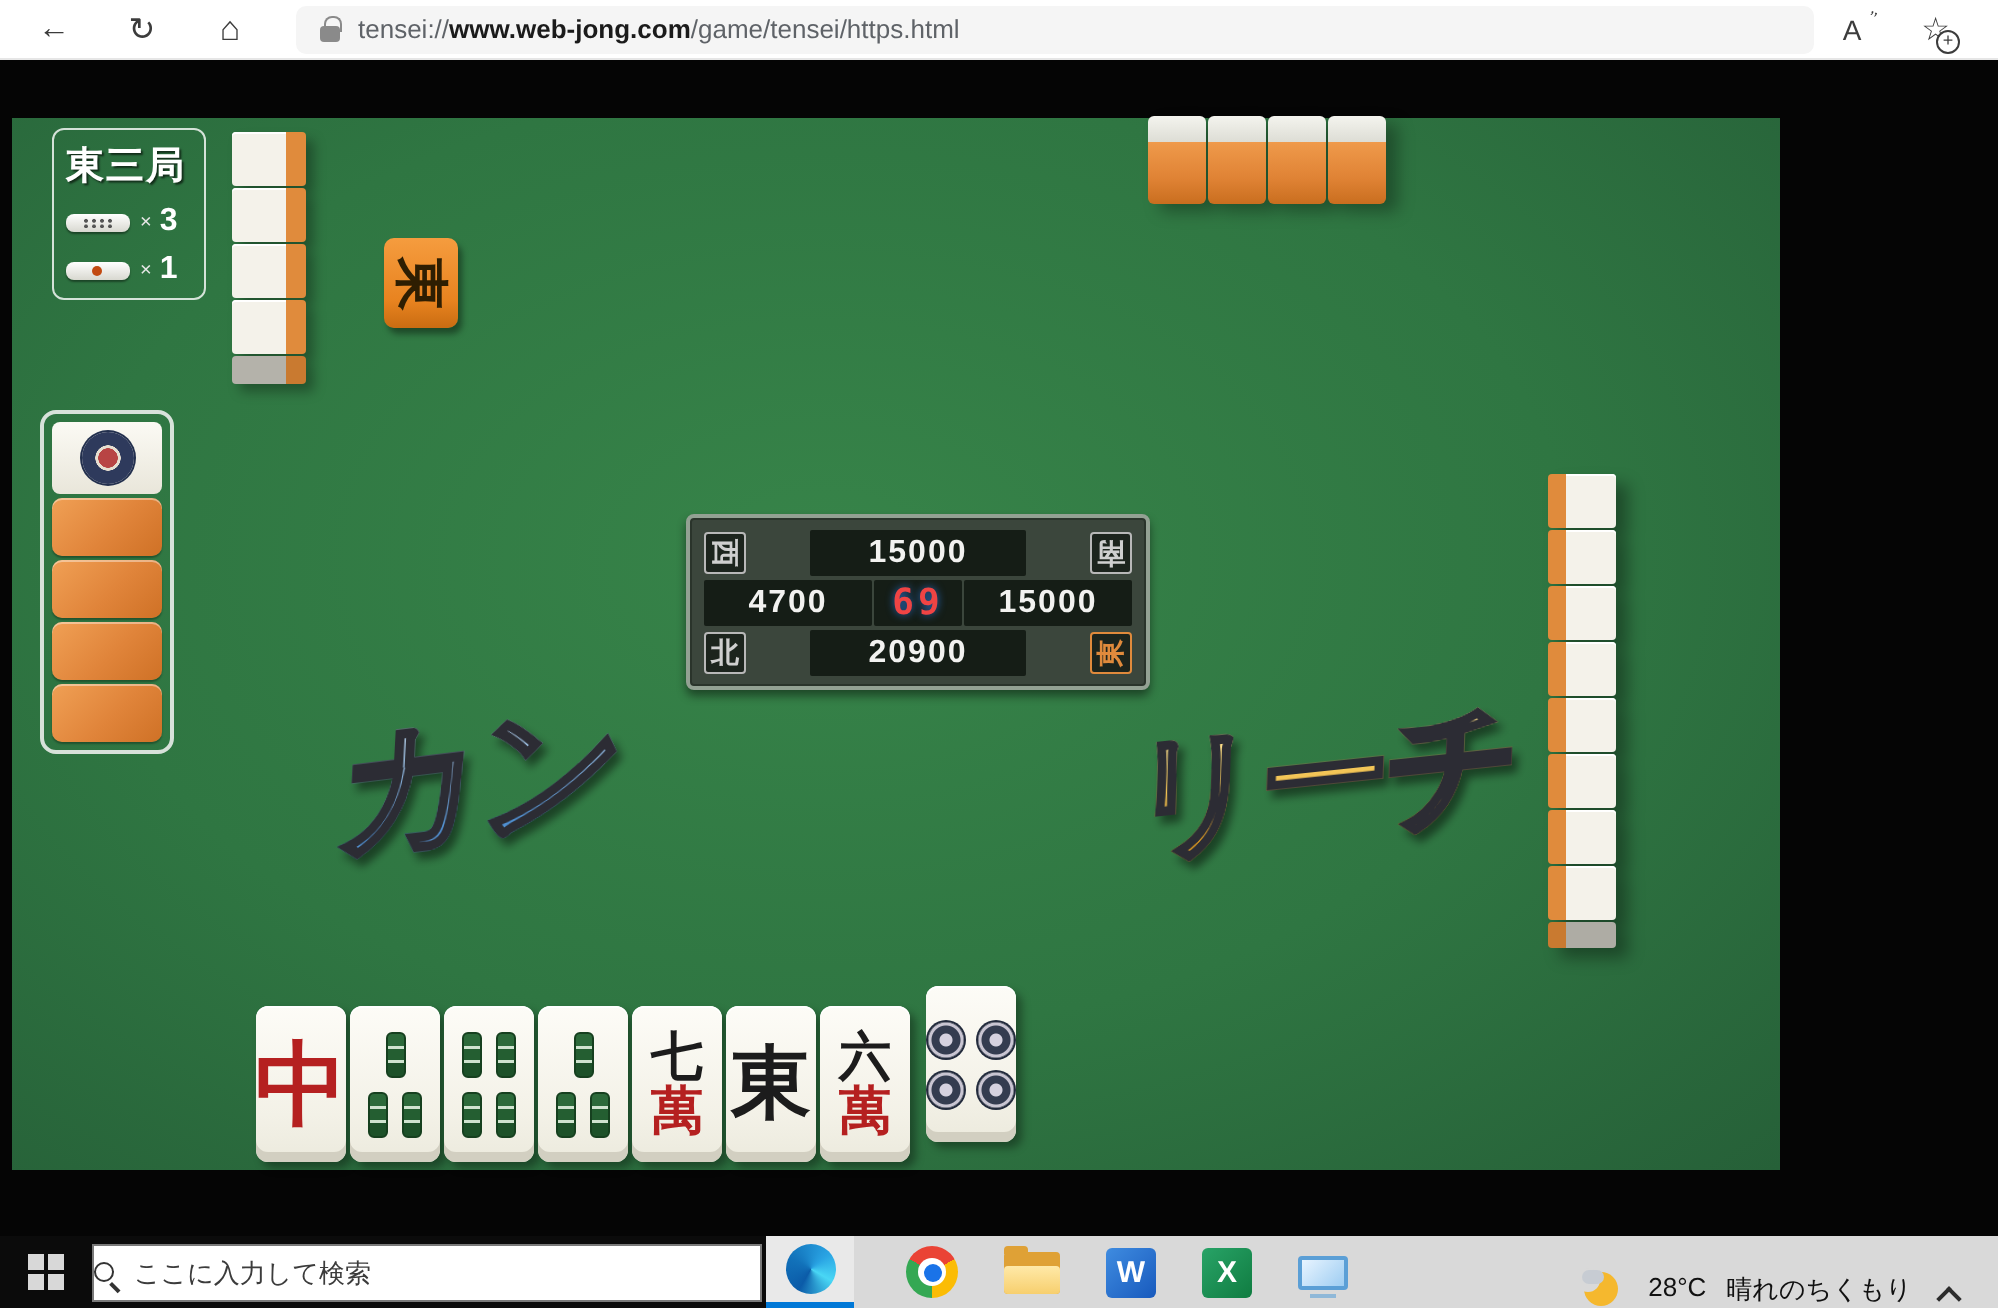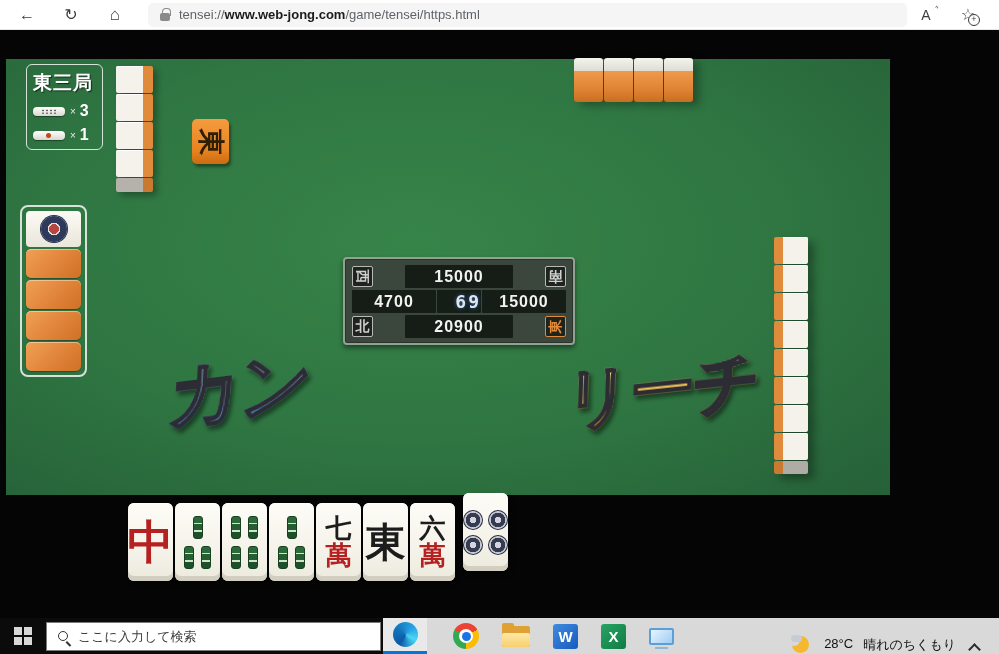--- a/index.html
+++ b/index.html
@@ -23,21 +23,21 @@
   #browser-right { display:flex; align-items:center; gap:30px; margin-right:24px; }
   .read-aloud { font-size:14px; color:#3c3c3c; position:relative; }
   .read-aloud::after { content:"\2019\2019"; position:absolute; top:-3px; right:-7px; font-size:9px; color:#3c3c3c; transform:rotate(25deg); }
   .fav-star { position:relative; font-size:16px; color:#3c3c3c; }
   .fav-star::after { content:"+"; position:absolute; right:-5px; bottom:-2px; width:10px; height:10px;
     line-height:9px; text-align:center; font-size:9px; background:#fff; color:#3c3c3c;
     border:1px solid #3c3c3c; border-radius:50%; }
 
   
   #page { position:absolute; left:0; top:30px; width:999px; height:588px; background:#050505; }
-  #game { position:absolute; left:6px; top:29px; width:884px; height:436px;
+  #game { position:absolute; left:6px; top:29px; width:884px; height:526px;
     background:radial-gradient(ellipse at 46% 42%, #378449 0%, #2f7642 55%, #266038 100%); }
 
   
   #round-panel { position:absolute; left:20px; top:5px; width:77px; height:86px;
     border:1px solid rgba(255,255,255,.8); border-radius:6px; padding:5px 6px;
     display:flex; flex-direction:column; }
   #round-label { color:#fff; font-size:19px; font-weight:bold; letter-spacing:1px;
     text-shadow:1px 1px 1px rgba(0,0,0,.6); white-space:nowrap; }
   .stick-row { display:flex; align-items:center; margin-top:6px; }
   .stick { width:32px; height:9px; background:linear-gradient(#ffffff,#d8d8d0); border-radius:4px;
@@ -88,22 +88,22 @@
   
   #score-panel { position:absolute; left:337px; top:198px; width:232px; height:88px;
     background:#3b463c; border:2px solid #93a193; border-radius:4px;
     box-shadow:0 3px 5px rgba(0,0,0,.45), inset 0 0 0 1px #2a342b;
     padding:5px 7px; display:flex; flex-direction:column; justify-content:space-between; }
   .score-row { display:flex; align-items:center; justify-content:space-between; height:24px; }
   .score-cell { background:#151d16; color:#f2f2f0; font-size:16px; font-weight:bold;
     text-align:center; line-height:23px; height:23px; border-radius:1px; letter-spacing:1px; }
   .cell-wide { width:108px; }
   .cell-side { width:84px; }
-  .cell-center { width:44px; color:#e5e5e5; font-family:"DejaVu Sans Mono", monospace;
-    font-size:18px; letter-spacing:2px; text-shadow:0 0 4px rgba(47,136,255,.7);text-align:right; }
+  .cell-center { width:44px; color:#ef4444; font-family:"DejaVu Sans Mono", monospace;
+    font-size:18px; letter-spacing:2px; text-shadow:0 0 4px rgba(47,136,255,.7); }
   .wind-box { width:21px; height:21px; background:#1c241d; border:1px solid #b8b8b8;
     color:#cfcfcf; font-size:14px; font-weight:bold; text-align:center; line-height:19px; border-radius:2px; }
   .wind-box.rot90  { transform:rotate(90deg); }
   .wind-box.rot180 { transform:rotate(180deg); }
   .wind-box.rot270 { transform:rotate(-90deg); }
   .wind-box.east { color:#e republic08a3c; }
   .wind-box.east { color:#e08a3c; border-color:#e08a3c; }
 
   
   .action-btn { position:absolute; font-weight:bold; cursor:pointer;
@@ -138,21 +138,21 @@
     background:radial-gradient(circle, #d6d2e0 0 3px, #343c50 3.5px 7px, #c9c5d2 7.5px 8.5px, #2c3446 9px);
     box-shadow:0 0 0 1px #222a3c; }
 
   
   #taskbar { position:absolute; left:0; top:618px; width:999px; height:36px; display:flex; }
   #tb-left { width:383px; height:36px; background:#0b0b0b; display:flex; align-items:center; }
   #start-btn { width:46px; height:36px; display:flex; align-items:center; justify-content:center; cursor:pointer; }
   .win-logo { display:grid; grid-template-columns:8px 8px; grid-template-rows:8px 8px; gap:1.5px; }
   .win-logo i { background:#d8d8d8; }
   #search-box { flex:1; height:29px; margin-right:2px; background:#ffffff; border:1px solid #7a7a7a;
-    display:flex; align-items:center; padding-left:11px; gap:10px; }
+    display:flex; align-items:center; padding-left:0; gap:10px; }
   .magnifier { position:relative; width:10px; height:10px; border:1.7px solid #333; border-radius:50%; }
   .magnifier::after { content:""; position:absolute; left:8px; top:9px; width:6px; height:1.7px;
     background:#333; transform:rotate(45deg); transform-origin:0 0; }
   #search-box input { border:none; outline:none; font-size:13px; color:#222; width:250px;
     font-family:"Liberation Sans", sans-serif; background:transparent; }
   #search-box input::placeholder { color:#3c3c3c; opacity:1; }
   #edge-tile { width:44px; height:36px; background:#e9e9e9; border-bottom:3px solid #0078d7;
     display:flex; align-items:center; justify-content:center; cursor:pointer; }
   .edge-ico { width:25px; height:25px; border-radius:50%;
     background:conic-gradient(from 210deg, #0b5ba8, #1272ba 25%, #29a3e3 55%, #49d7f5 75%, #0b5ba8); }

